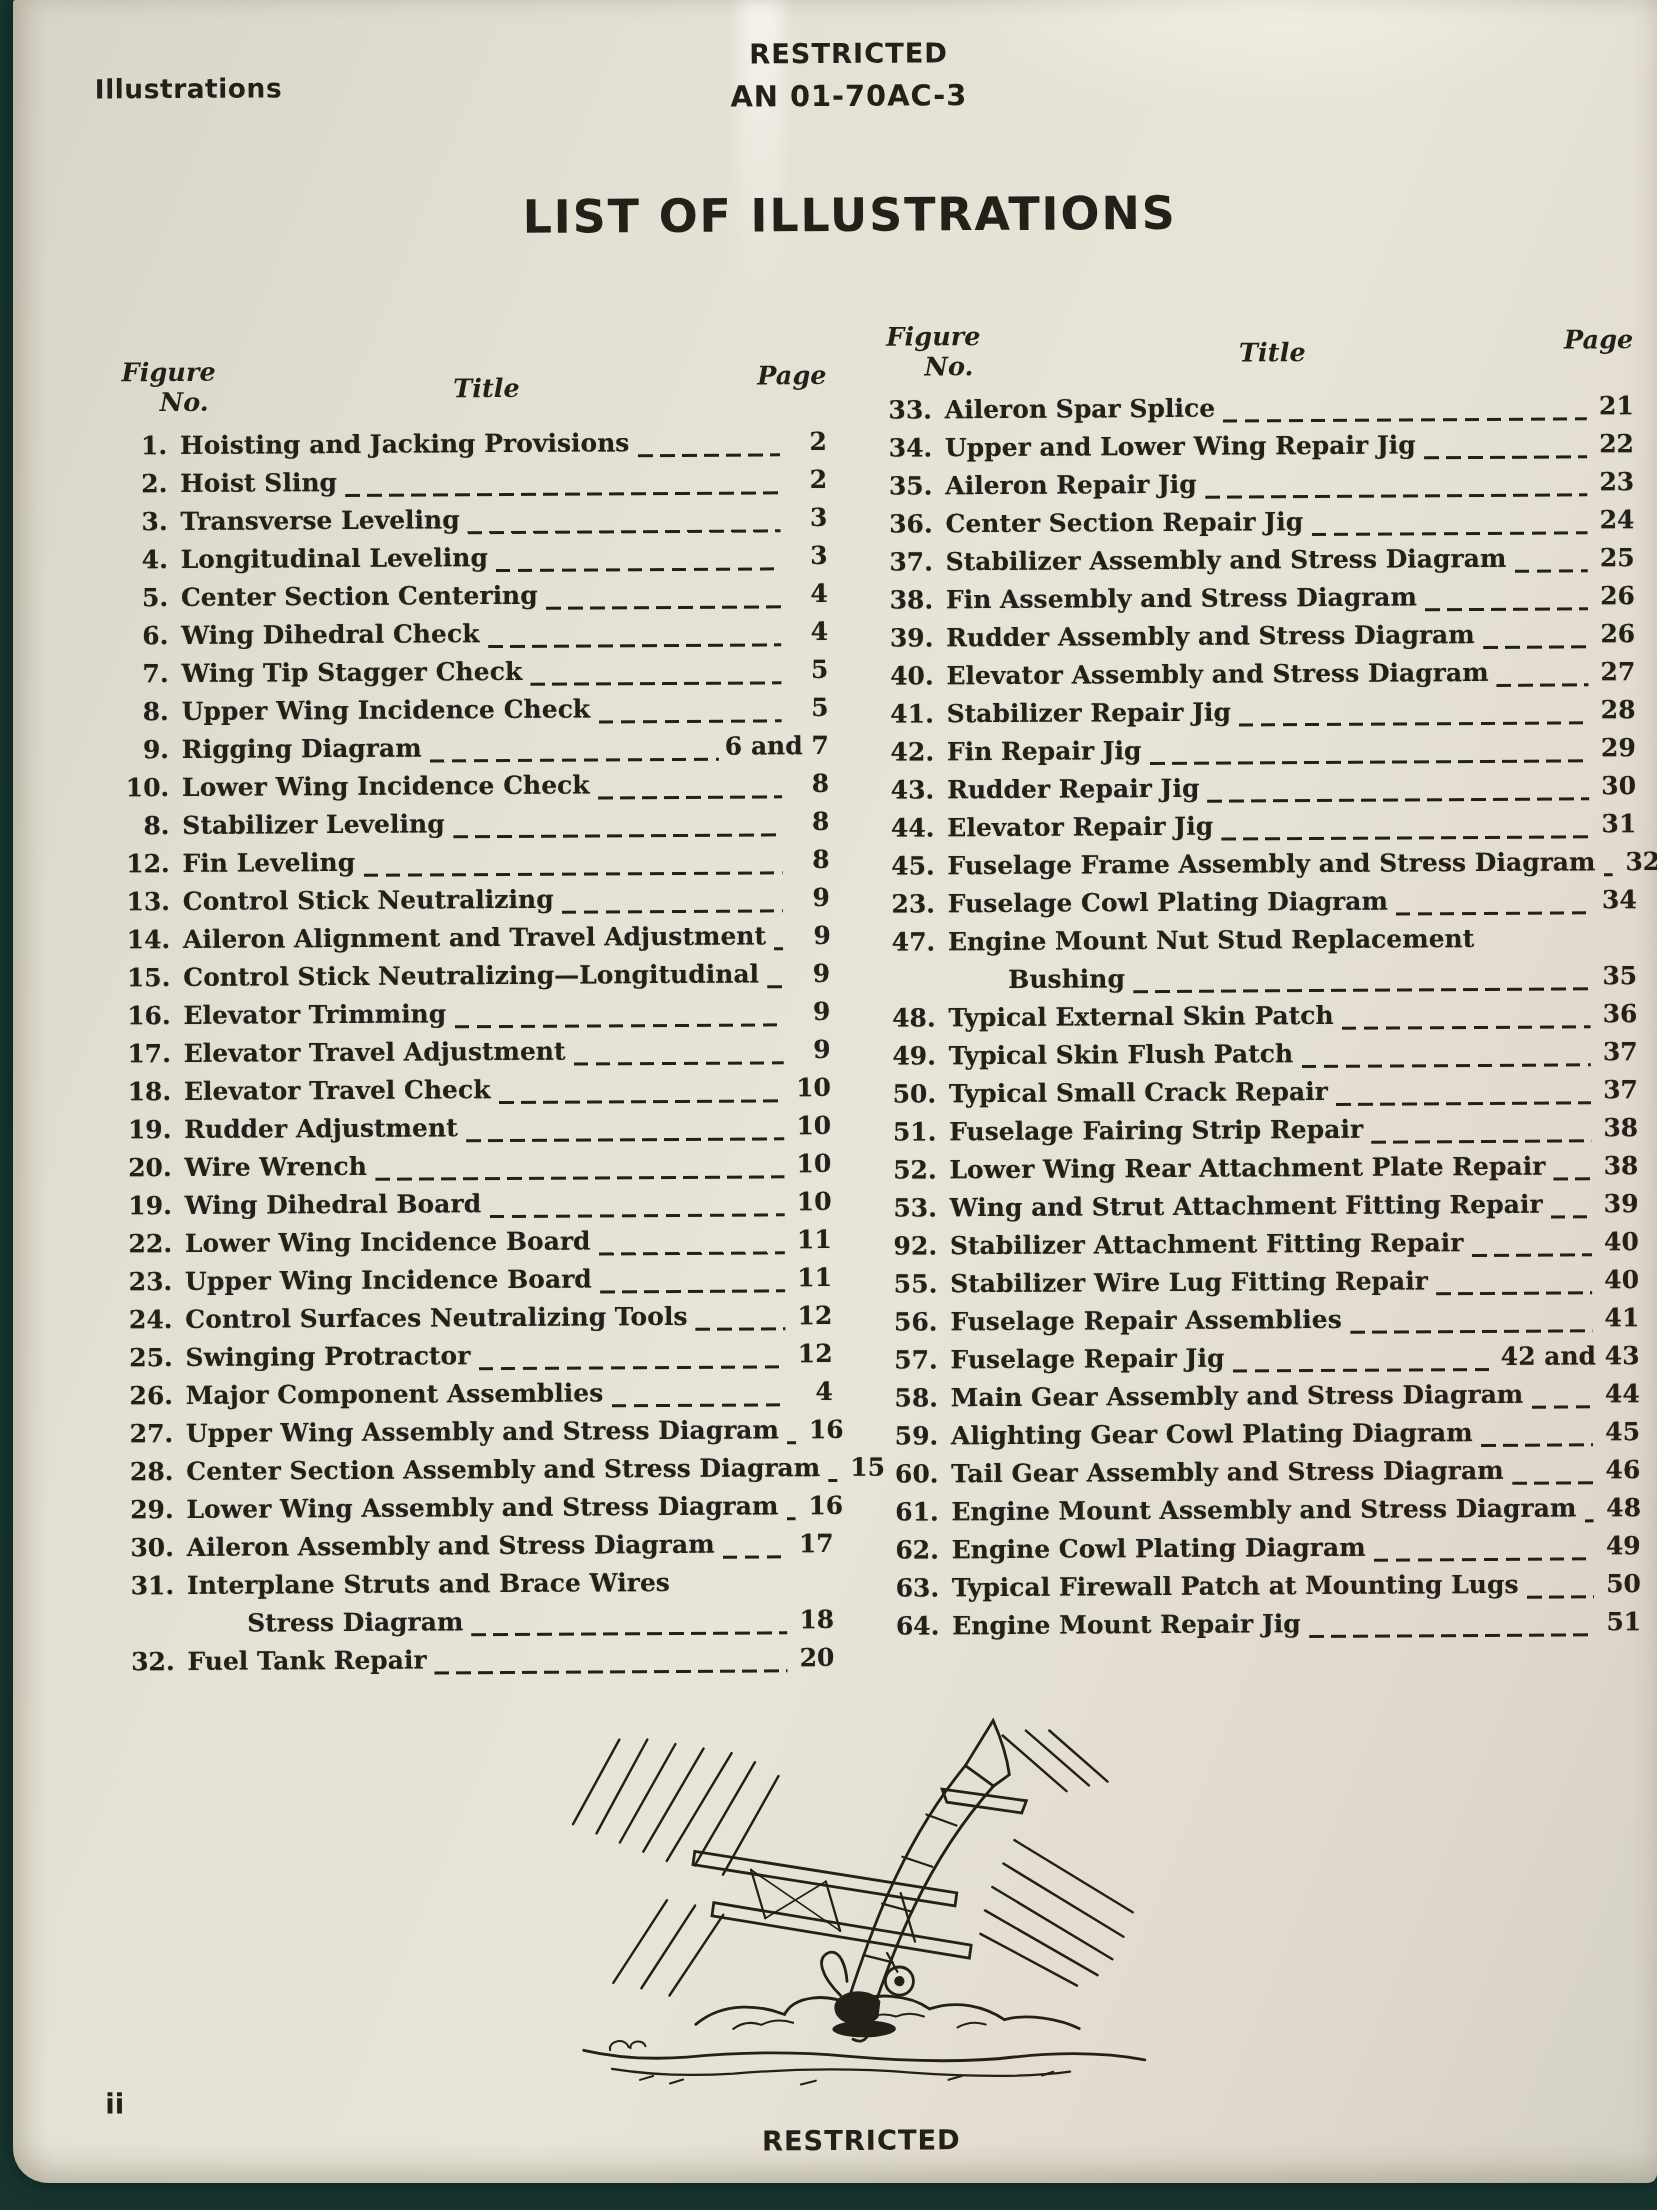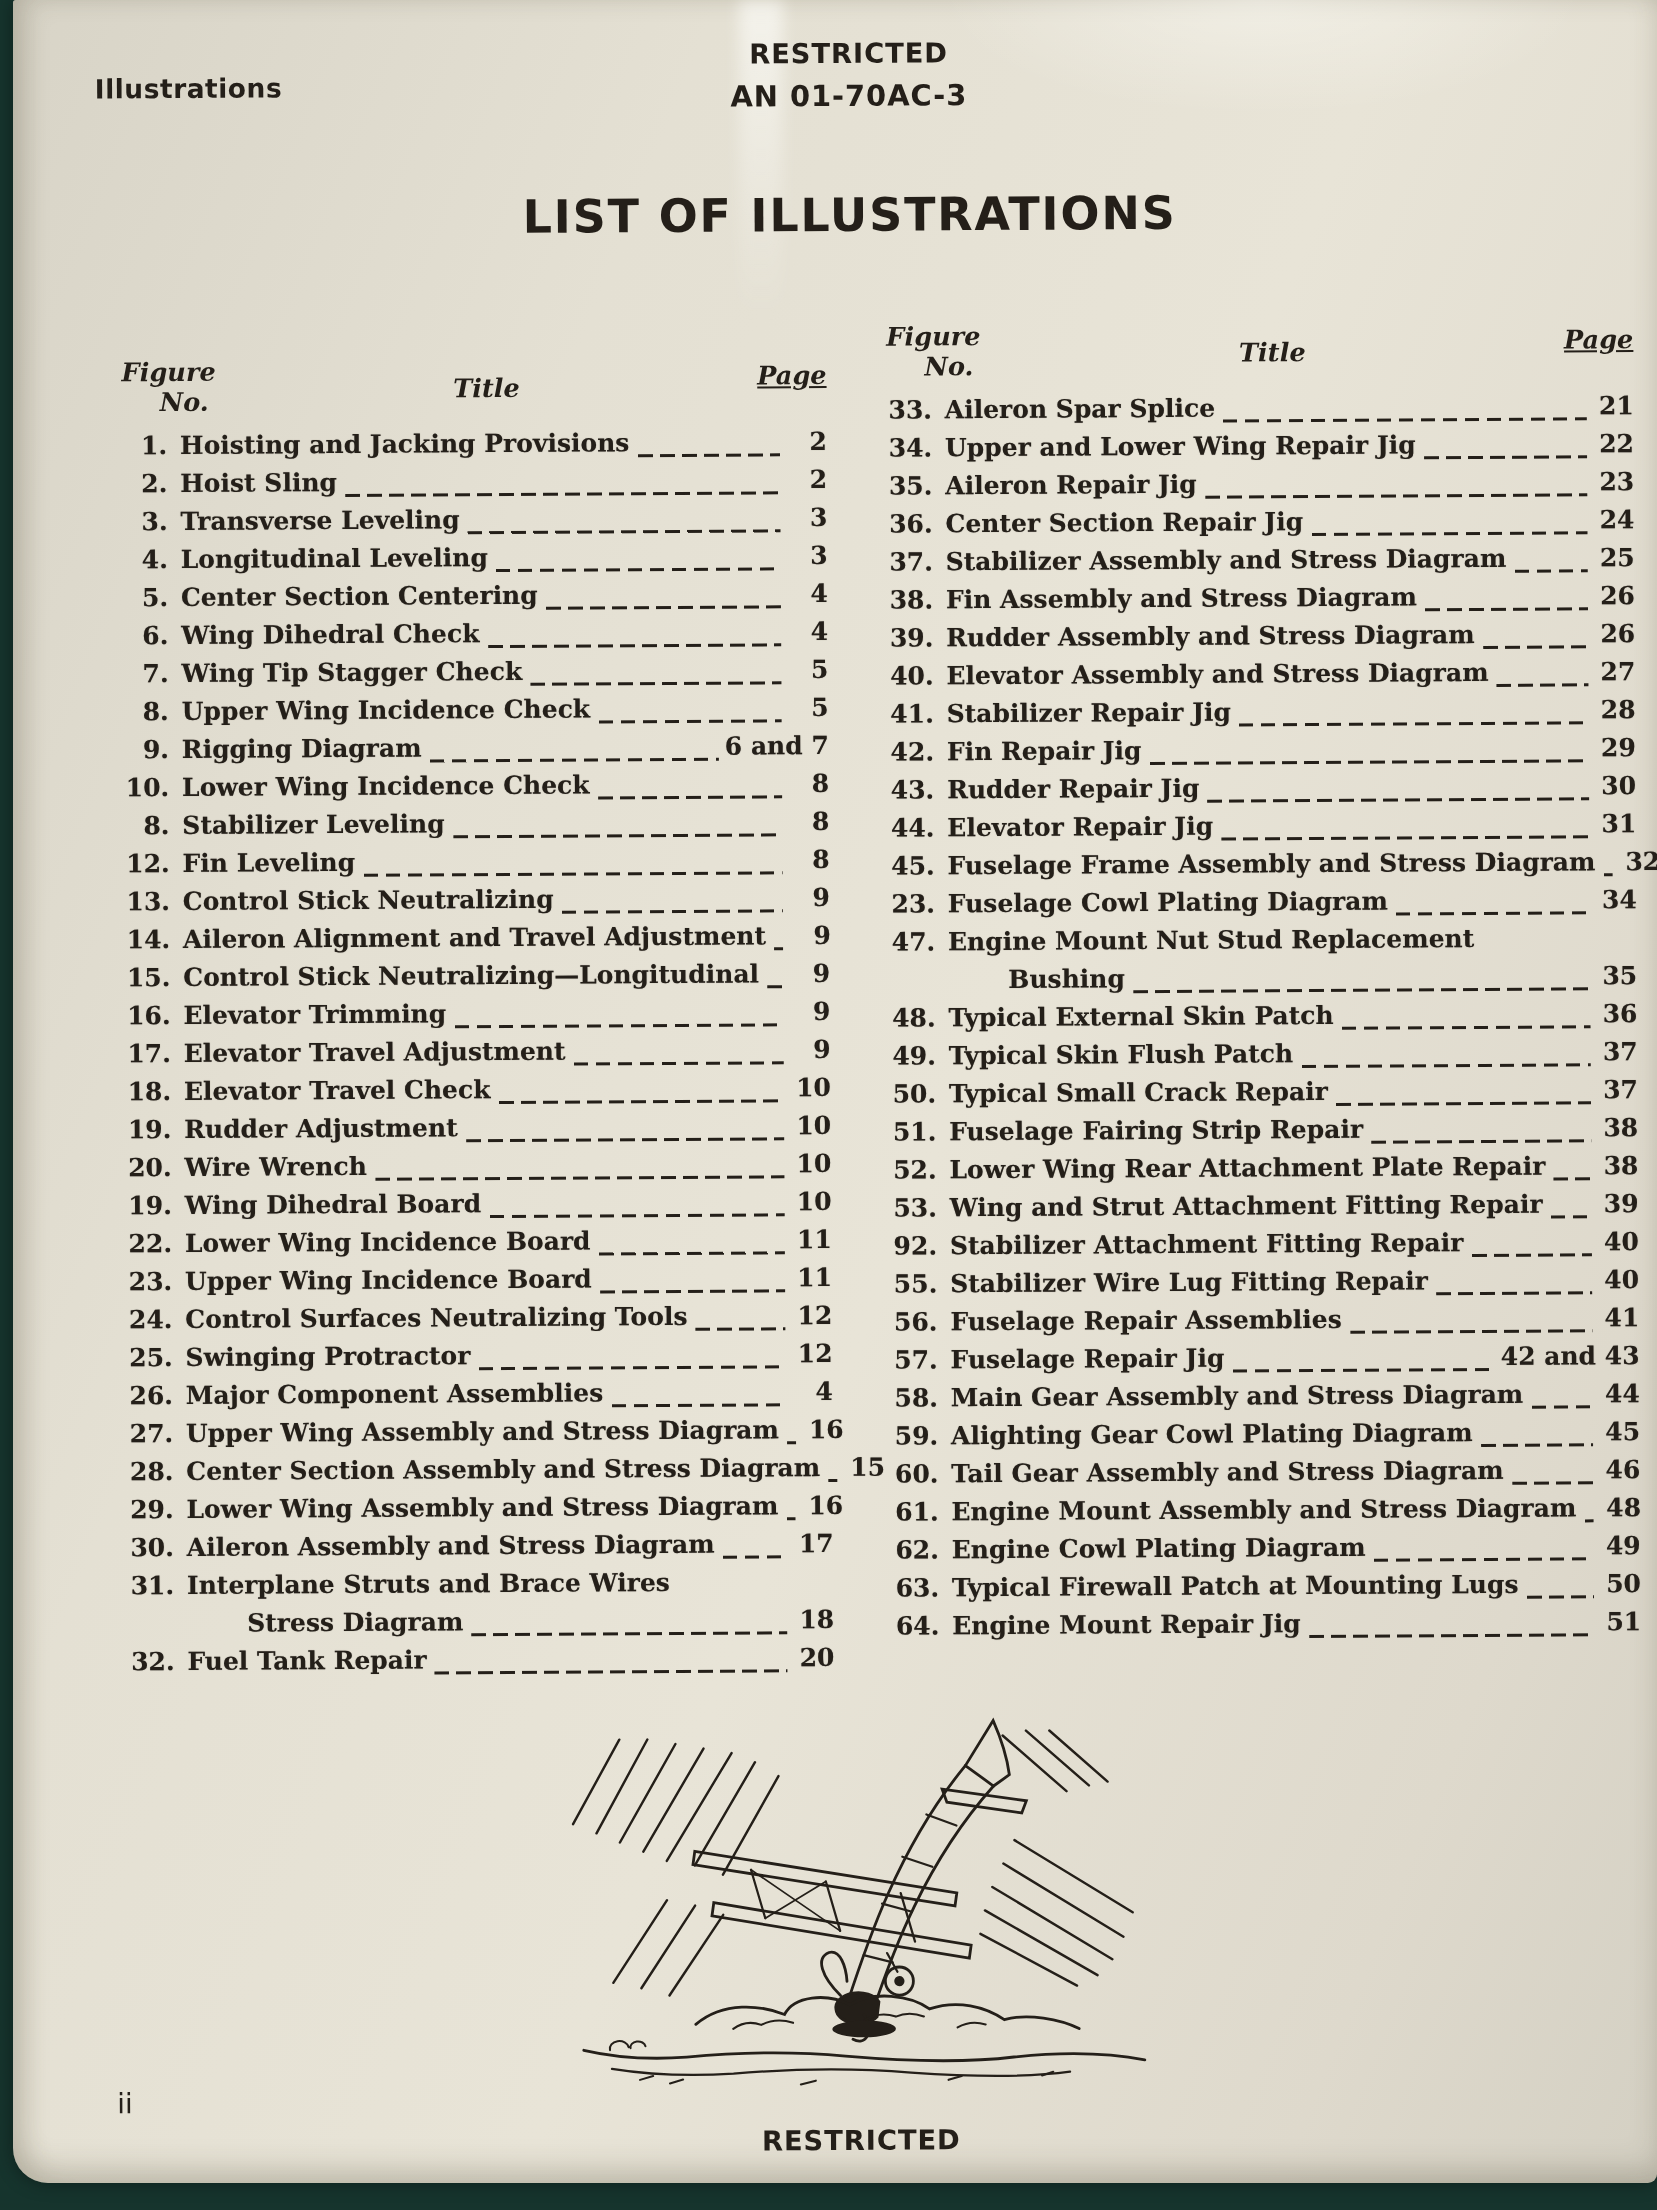--- a/index.html
+++ b/index.html
@@ -20,32 +20,32 @@
   .class-top{position:absolute;left:53px;right:0;top:38px;text-align:center;font-weight:bold;font-size:27.4px;letter-spacing:0.9px;}
   .doc-num{position:absolute;left:53px;right:0;top:79px;text-align:center;font-weight:bold;font-size:29px;letter-spacing:0.9px;}
   .page-title{position:absolute;left:53px;right:0;top:188px;text-align:center;font-weight:bold;font-size:46px;letter-spacing:1.8px;}
 
   .column{position:absolute;}
   #col-left{left:126px;top:353px;width:705px;}
   #col-right{left:891px;top:322px;width:747px;}
   .col-head{display:flex;justify-content:space-between;font-style:italic;font-weight:bold;font-size:25.6px;line-height:1.18;}
   .fig-label .no-line{padding-left:38px;}
   .title-label{padding-top:18.3px;}
-  .page-label{padding-top:7.3px;text-decoration:underline;}
+  .page-label{padding-top:7.3px;}
   .entries{margin-top:13.7px;}
   .entry-line{display:flex;align-items:baseline;height:38px;font-weight:bold;font-size:25px;white-space:nowrap;
               text-shadow:0 0 0.9px rgba(36,30,24,.45);}
   .e-no{flex:0 0 58px;text-align:right;padding-right:12.8px;box-sizing:border-box;}
   .e-title{flex:0 0 auto;}
   .leader{flex:1 1 9.1px;min-width:9.1px;height:2.7px;align-self:flex-end;margin:0 5.5px 9.1px 8.2px;
           background-image:repeating-linear-gradient(90deg,#241f19 0,#241f19 14.6px,rgba(0,0,0,0) 14.6px,rgba(0,0,0,0) 22px);}
   .e-page{flex:0 0 auto;min-width:42px;text-align:right;}
   .cont-line .e-title{padding-left:60px;}
 
-  .folio{position:absolute;left:111px;top:2083px;font-weight:normal;font-size:28px;}
+  .folio{position:absolute;left:99px;top:2083px;font-weight:bold;font-size:28px;}
   .class-bottom{position:absolute;left:53px;right:0;top:2125px;text-align:center;font-weight:bold;font-size:27.4px;letter-spacing:0.9px;}
 
   .art{position:absolute;left:548px;top:1701px;width:621px;height:402px;}
   .art svg{width:100%;height:100%;}
 </style>
 </head>
 <body>
 
 <div id="page">
   <div class="paper"></div>

